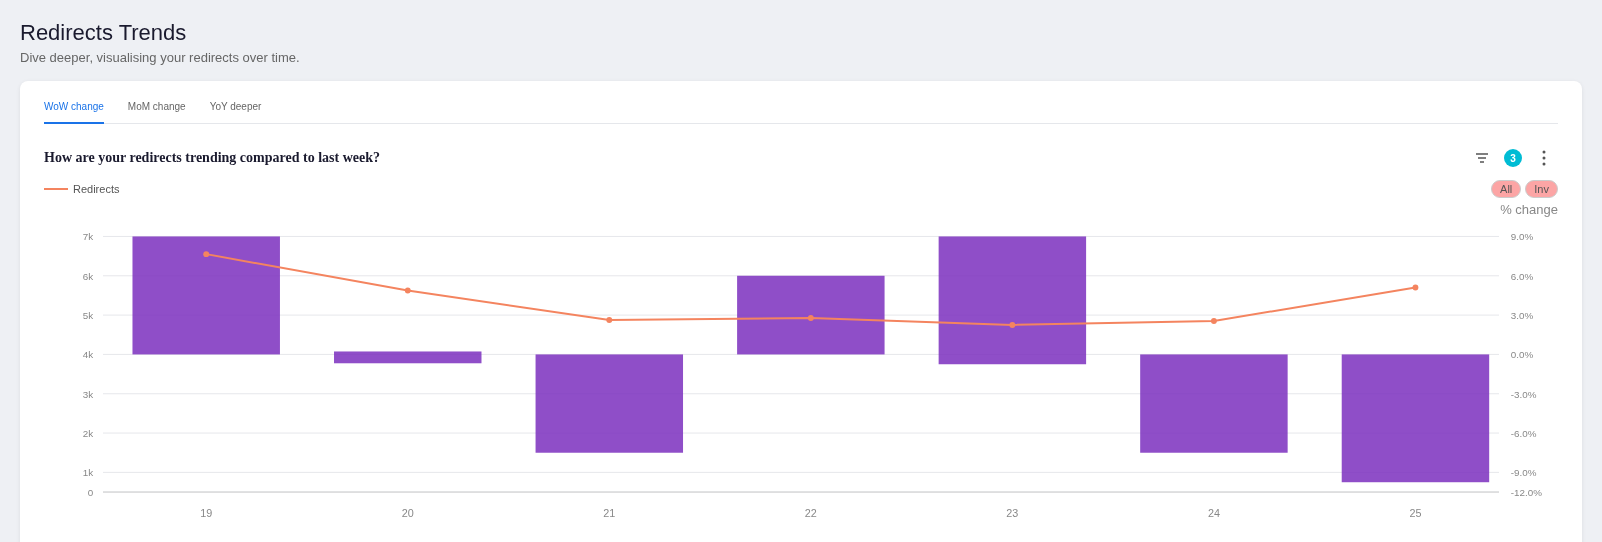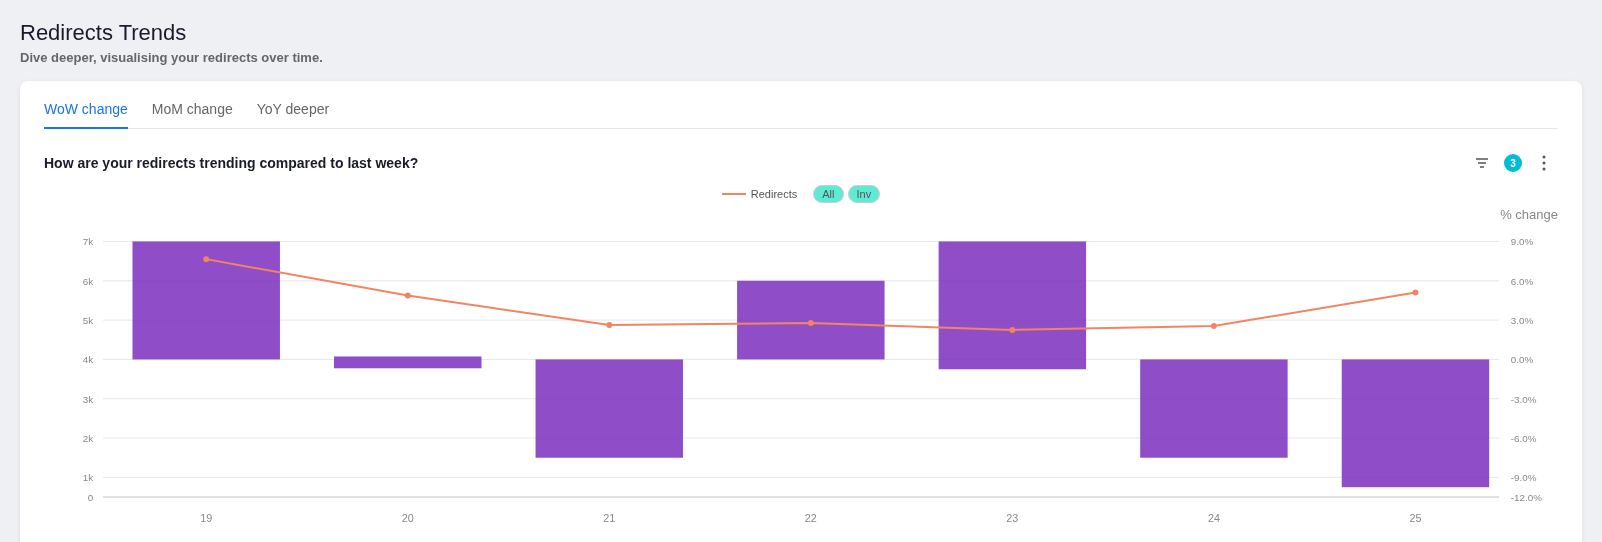--- a/index.html
+++ b/index.html
@@ -15,57 +15,57 @@
     .page-title {
       font-size: 22px;
       font-weight: 400;
       color: #1a1a2e;
       margin-bottom: 4px;
     }
     .page-subtitle {
       font-size: 13px;
       color: #666;
       margin-bottom: 16px;
-      font-weight: bold;
     }
     .card {
       background: #fff;
       border-radius: 8px;
       padding: 20px 24px 16px;
       box-shadow: 0 1px 4px rgba(0,0,0,0.08);
     }
     .tabs {
       display: flex;
       gap: 24px;
       border-bottom: 1px solid #e5e7eb;
       margin-bottom: 20px;
     }
     .tab {
       padding-bottom: 10px;
-      font-size: 14px;
+      font-size: 10px;
       color: #666;
       cursor: pointer;
       border-bottom: 2px solid transparent;
       margin-bottom: -1px;
     }
     .tab.active {
       color: #1a73e8;
       border-bottom-color: #1a73e8;
       font-weight: 500;
     }
     .chart-header {
       display: flex;
       align-items: center;
       justify-content: space-between;
       margin-bottom: 8px;
     }
     .chart-title {
       font-size: 14px;
       font-weight: 600;
       color: #1a1a2e;
+      font-family: Liberation Serif, serif;
     }
     .chart-actions {
       display: flex;
       align-items: center;
       gap: 8px;
     }
     .action-icon {
       width: 28px;
       height: 28px;
       display: flex;
@@ -83,21 +83,21 @@
       height: 18px;
       display: flex;
       align-items: center;
       justify-content: center;
       font-size: 10px;
       font-weight: 700;
     }
     .legend {
       display: flex;
       align-items: center;
-      justify-content: center;
+      justify-content: space-between;
       gap: 16px;
       margin-bottom: 4px;
       font-size: 11px;
       color: #555;
     }
     .legend-item {
       display: flex;
       align-items: center;
       gap: 5px;
     }
@@ -111,21 +111,21 @@
       height: 14px;
       background: #7b2fbe;
       border-radius: 2px;
     }
     .legend-buttons {
       display: flex;
       gap: 4px;
     }
     .legend-btn {
       border: 1px solid #ccc;
-      background: #5eead4;
+      background: #fca5a5;
       border-radius: 50px;
       padding: 2px 8px;
       font-size: 11px;
       cursor: pointer;
       color: #555;
     }
     .chart-area {
       position: relative;
       width: 100%;
       height: 320px;

